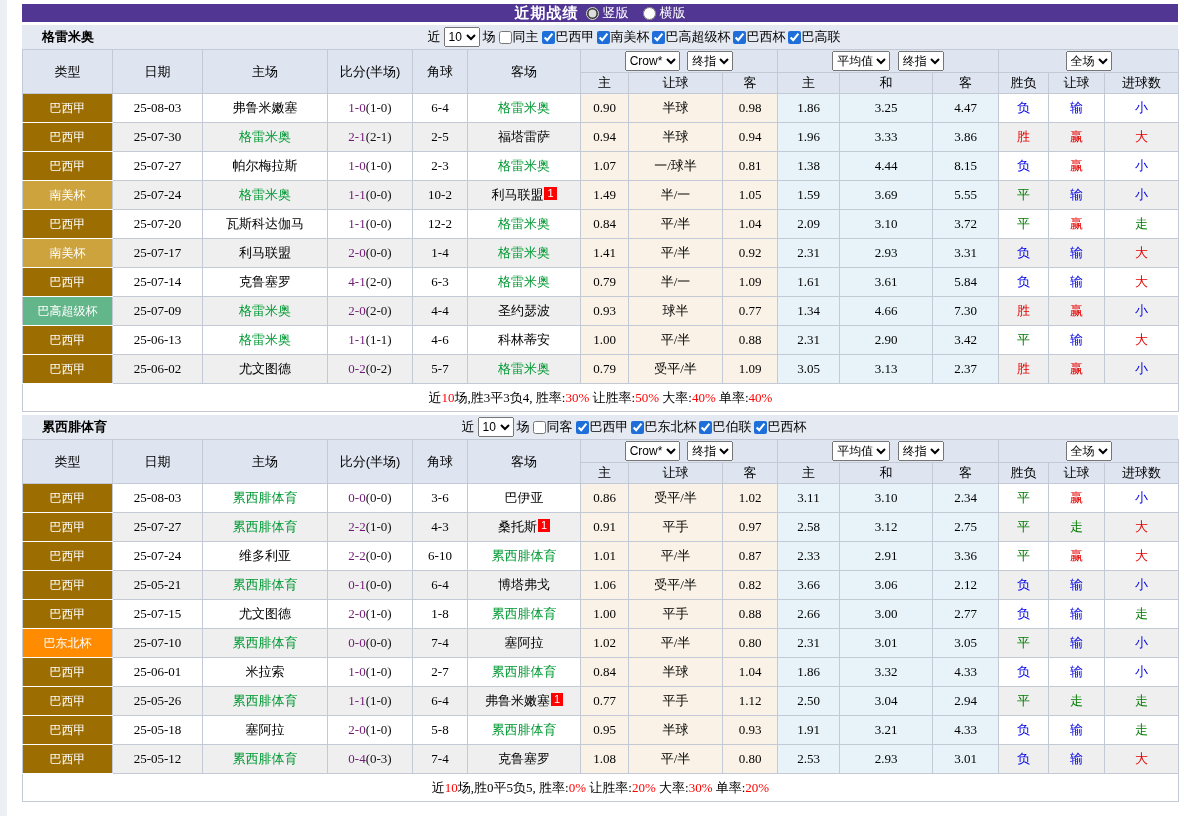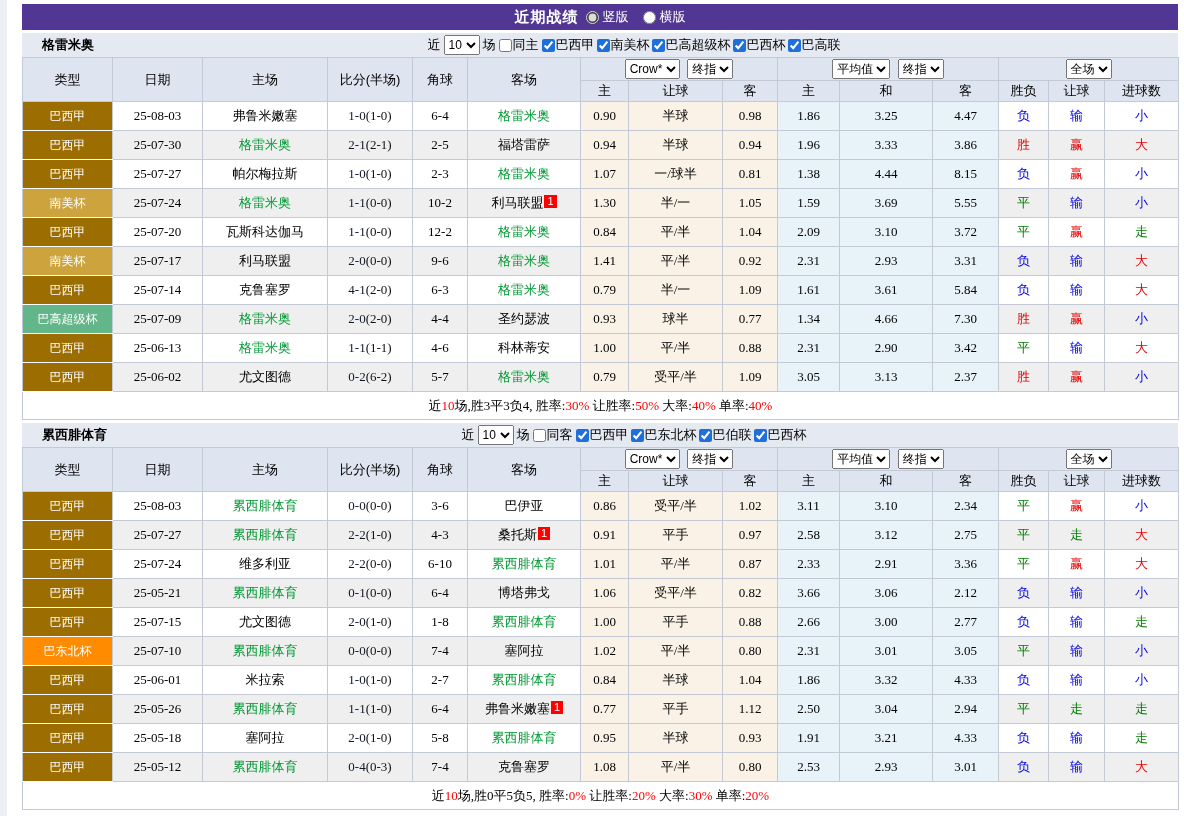--- a/index.html
+++ b/index.html
@@ -2,21 +2,21 @@
 <html><head>
 <meta charset="utf-8">
 <style>
   * { box-sizing: border-box; margin: 0; padding: 0; }
   html,body { width:1184px; background:#fff; font-family:"Liberation Sans","DejaVu Sans",sans-serif; }
   body { position:relative; height:816px; overflow:hidden; }
   .left-strip { position:absolute; left:0; top:0; width:7px; height:816px; background:#ECEFF4; }
   .wrap { margin-left:22px; width:1156px; }
 
   
-  .topbar { margin-top:4px; height:26px; background:#523694; color:#fff;
+  .topbar { margin-top:4px; height:18px; background:#523694; color:#fff;
             display:flex; align-items:center; justify-content:center; gap:7px; }
   .topbar .title { font-weight:bold; font-size:15px; letter-spacing:1px; }
   .radio-group { display:flex; align-items:center; gap:14px; font-size:13px; }
   .radio-group label { display:flex; align-items:center; gap:4px; cursor:pointer; }
   .radio-group input { accent-color:#dcdcdc; width:13px; height:13px; }
 
   
   .section { margin-top:3px; }
   .filter-bar { position:relative; height:24px; background:#E5E9F1; display:flex; align-items:center; font-size:13px; }
   .team-name { position:absolute; left:20px; font-weight:bold; color:#000; }
@@ -34,21 +34,21 @@
   .hrow1 th { height:23px; }
   .hrow2 th { height:21px; }
   .dd-cell select { font-size:12px; height:20px; margin:0 2px; }
   tbody td { height:29px; font-size:13px; color:#000; }
   td.c-type { color:#fff; font-size:12px; border-color:#fff #C3C9D5;
               font-family:"Liberation Sans","DejaVu Sans",sans-serif; }
   tr.odd  td.c-plain, tr.odd  td.c-res { background:#FFFFFF; }
   tr.even td.c-plain, tr.even td.c-res { background:#EFEFEF; }
   td.c-crow { background:#FAF2E6;text-align:center; }
   td.c-avg  { background:#E7F3F9; }
-  .score-main { color:#0f172a; }
+  .score-main { color:#701a75; }
   .score-half { color:#111; }
   .focus-team { color:#009933; }
   .badge { display:inline-block; background:#FF0000; color:#fff; font-size:11px; line-height:13px;
            padding:0 3px; margin-left:1px; vertical-align:2px;
            font-family:"Liberation Sans","DejaVu Sans",sans-serif; }
   tfoot td.summary { height:28px; background:#fff; font-size:13px; border:1px solid #C3C9D5; }
   .sum-red { color:#FF0000; } .sum-black { color:#000; }
 </style>
 </head>
 <body>
@@ -224,21 +224,21 @@
 
   <tr class="even">
     <td class="c-type" style="background: rgb(205, 163, 62);">南美杯</td>
     <td class="c-plain">25-07-24</td>
     <td class="c-plain focus-team">格雷米奥</td>
     <td class="c-plain">
       <span class="score-main">1-1</span><span class="score-half">(0-0)</span>
     </td>
     <td class="c-plain">10-2</td>
     <td class="c-plain"><span>利马联盟</span><span class="badge">1</span></td>
-    <td class="c-crow">1.30</td>
+    <td class="c-crow">1.49</td>
     <td class="c-crow">半/一</td>
     <td class="c-crow">1.05</td>
     <td class="c-avg">1.59</td>
     <td class="c-avg">3.69</td>
     <td class="c-avg">5.55</td>
     <td class="c-res" style="color: rgb(0, 122, 0);">平</td>
     <td class="c-res" style="color: rgb(0, 0, 230);">输</td>
     <td class="c-res" style="color: rgb(0, 0, 230);">小</td>
   </tr>
 
@@ -262,21 +262,21 @@
     <td class="c-res" style="color: rgb(0, 122, 0);">走</td>
   </tr>
 
   <tr class="even">
     <td class="c-type" style="background: rgb(205, 163, 62);">南美杯</td>
     <td class="c-plain">25-07-17</td>
     <td class="c-plain">利马联盟</td>
     <td class="c-plain">
       <span class="score-main">2-0</span><span class="score-half">(0-0)</span>
     </td>
-    <td class="c-plain">9-6</td>
+    <td class="c-plain">1-4</td>
     <td class="c-plain"><span class="focus-team">格雷米奥</span></td>
     <td class="c-crow">1.41</td>
     <td class="c-crow">平/半</td>
     <td class="c-crow">0.92</td>
     <td class="c-avg">2.31</td>
     <td class="c-avg">2.93</td>
     <td class="c-avg">3.31</td>
     <td class="c-res" style="color: rgb(0, 0, 230);">负</td>
     <td class="c-res" style="color: rgb(0, 0, 230);">输</td>
     <td class="c-res" style="color: rgb(230, 0, 0);">大</td>
@@ -340,21 +340,21 @@
     <td class="c-res" style="color: rgb(0, 122, 0);">平</td>
     <td class="c-res" style="color: rgb(0, 0, 230);">输</td>
     <td class="c-res" style="color: rgb(230, 0, 0);">大</td>
   </tr>
 
   <tr class="even">
     <td class="c-type" style="background: rgb(156, 109, 0);">巴西甲</td>
     <td class="c-plain">25-06-02</td>
     <td class="c-plain">尤文图德</td>
     <td class="c-plain">
-      <span class="score-main">0-2</span><span class="score-half">(6-2)</span>
+      <span class="score-main">0-2</span><span class="score-half">(0-2)</span>
     </td>
     <td class="c-plain">5-7</td>
     <td class="c-plain"><span class="focus-team">格雷米奥</span></td>
     <td class="c-crow">0.79</td>
     <td class="c-crow">受平/半</td>
     <td class="c-crow">1.09</td>
     <td class="c-avg">3.05</td>
     <td class="c-avg">3.13</td>
     <td class="c-avg">2.37</td>
     <td class="c-res" style="color: rgb(230, 0, 0);">胜</td>

